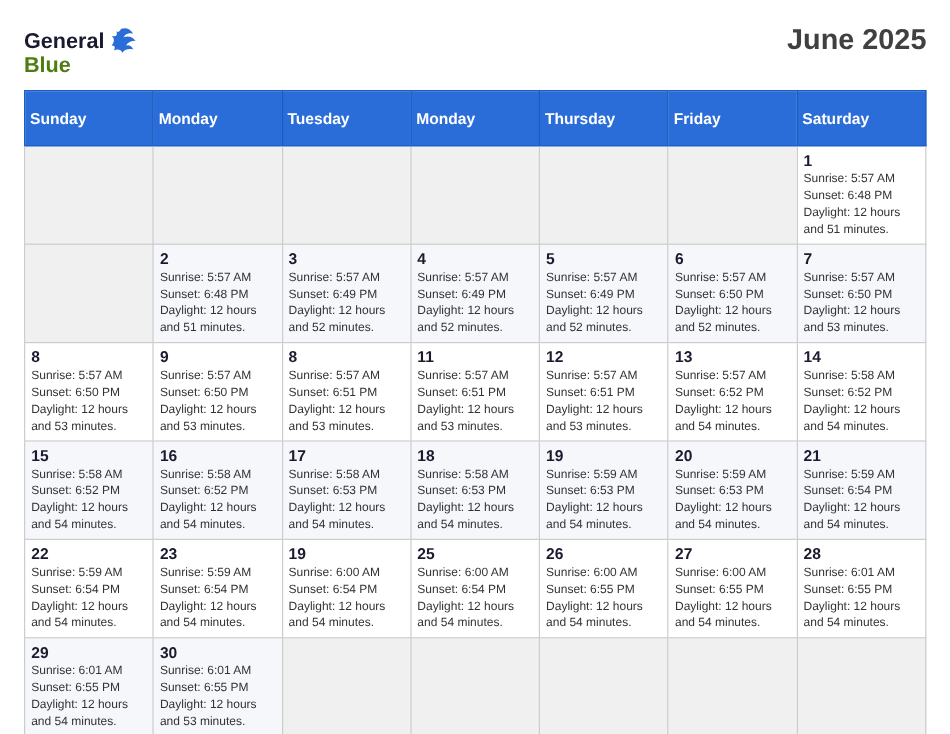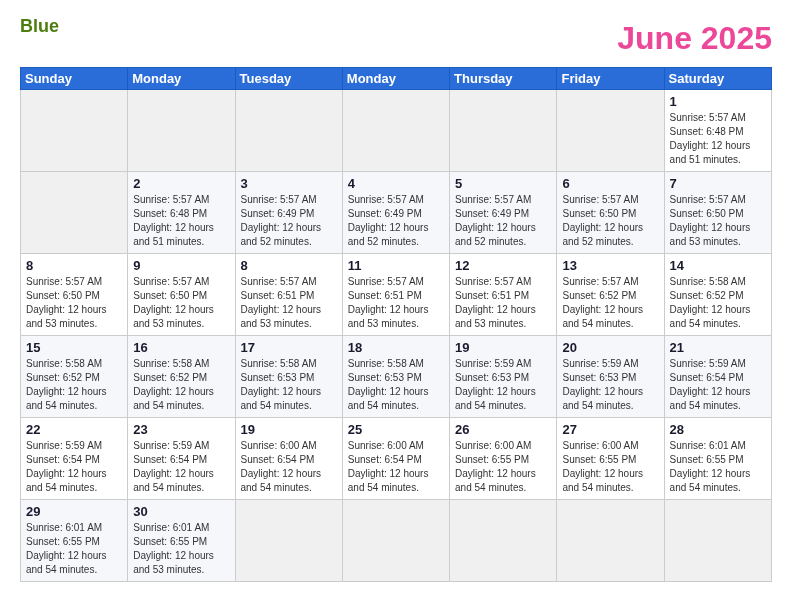--- a/index.html
+++ b/index.html
@@ -17,39 +17,39 @@
       margin-bottom: 10px;
     }
     .logo-icon {
       width: 28px;
       height: 28px;
     }
     .title-area {
       text-align: right;
     }
     .month-title {
-      font-size: 32px;
+      font-size: 24px;
       font-weight: bold;
-      color: #ec4899;
+      color: #404040;
       margin-left: 14px;
     }
     .location-subtitle {
       font-size: 14px;
       color: #555;
     }
     .calendar {
       width: 100%;
       border-collapse: collapse;
       border: 1px solid #ccc;
     }
     .calendar th {
       background: #2a6dd9;
       color: #fff;
       font-size: 13px;
-      padding: 3px 4px;
+      padding: 15px 4px;
       text-align: left;
       border: 1px solid #1a5cc0;
       font-weight: bold;
     }
     .calendar td {
       border: 1px solid #ccc;
       vertical-align: top;
       padding: 4px 5px;
       width: 108px;
       min-height: 80px;
@@ -84,20 +84,26 @@
     .logo-line1 {
       display: flex;
       align-items: center;
     }
   </style>
 </head>
 <body>
 
 <div class="header-area">
   <div class="logo-wrapper">
+    <div class="logo-line1">
+      <span style="font-size:18px;font-weight:bold;color:#1a1a2e;">General</span>
+      <svg class="logo-icon" viewBox="0 0 28 28" width="28" height="28">
+        <path d="M14 4 Q20 2 24 8 Q18 7 16 11 Q22 9 26 14 Q20 14 18 18 Q22 17 24 21 Q17 20 15 24 Q13 20 8 22 Q10 18 6 18 Q10 13 6 10 Q12 11 10 6 Q12 8 14 4Z" fill="#2a6dd9"></path>
+      </svg>
+    </div>
     <span style="font-size:18px;font-weight:bold;color:#4d7c0f;margin-top:-4px;">Blue</span>
   </div>
   <div class="title-area">
     <div class="month-title">June 2025</div>
   </div>
 </div>
 
 <table class="calendar">
   <thead>
     <tr>

